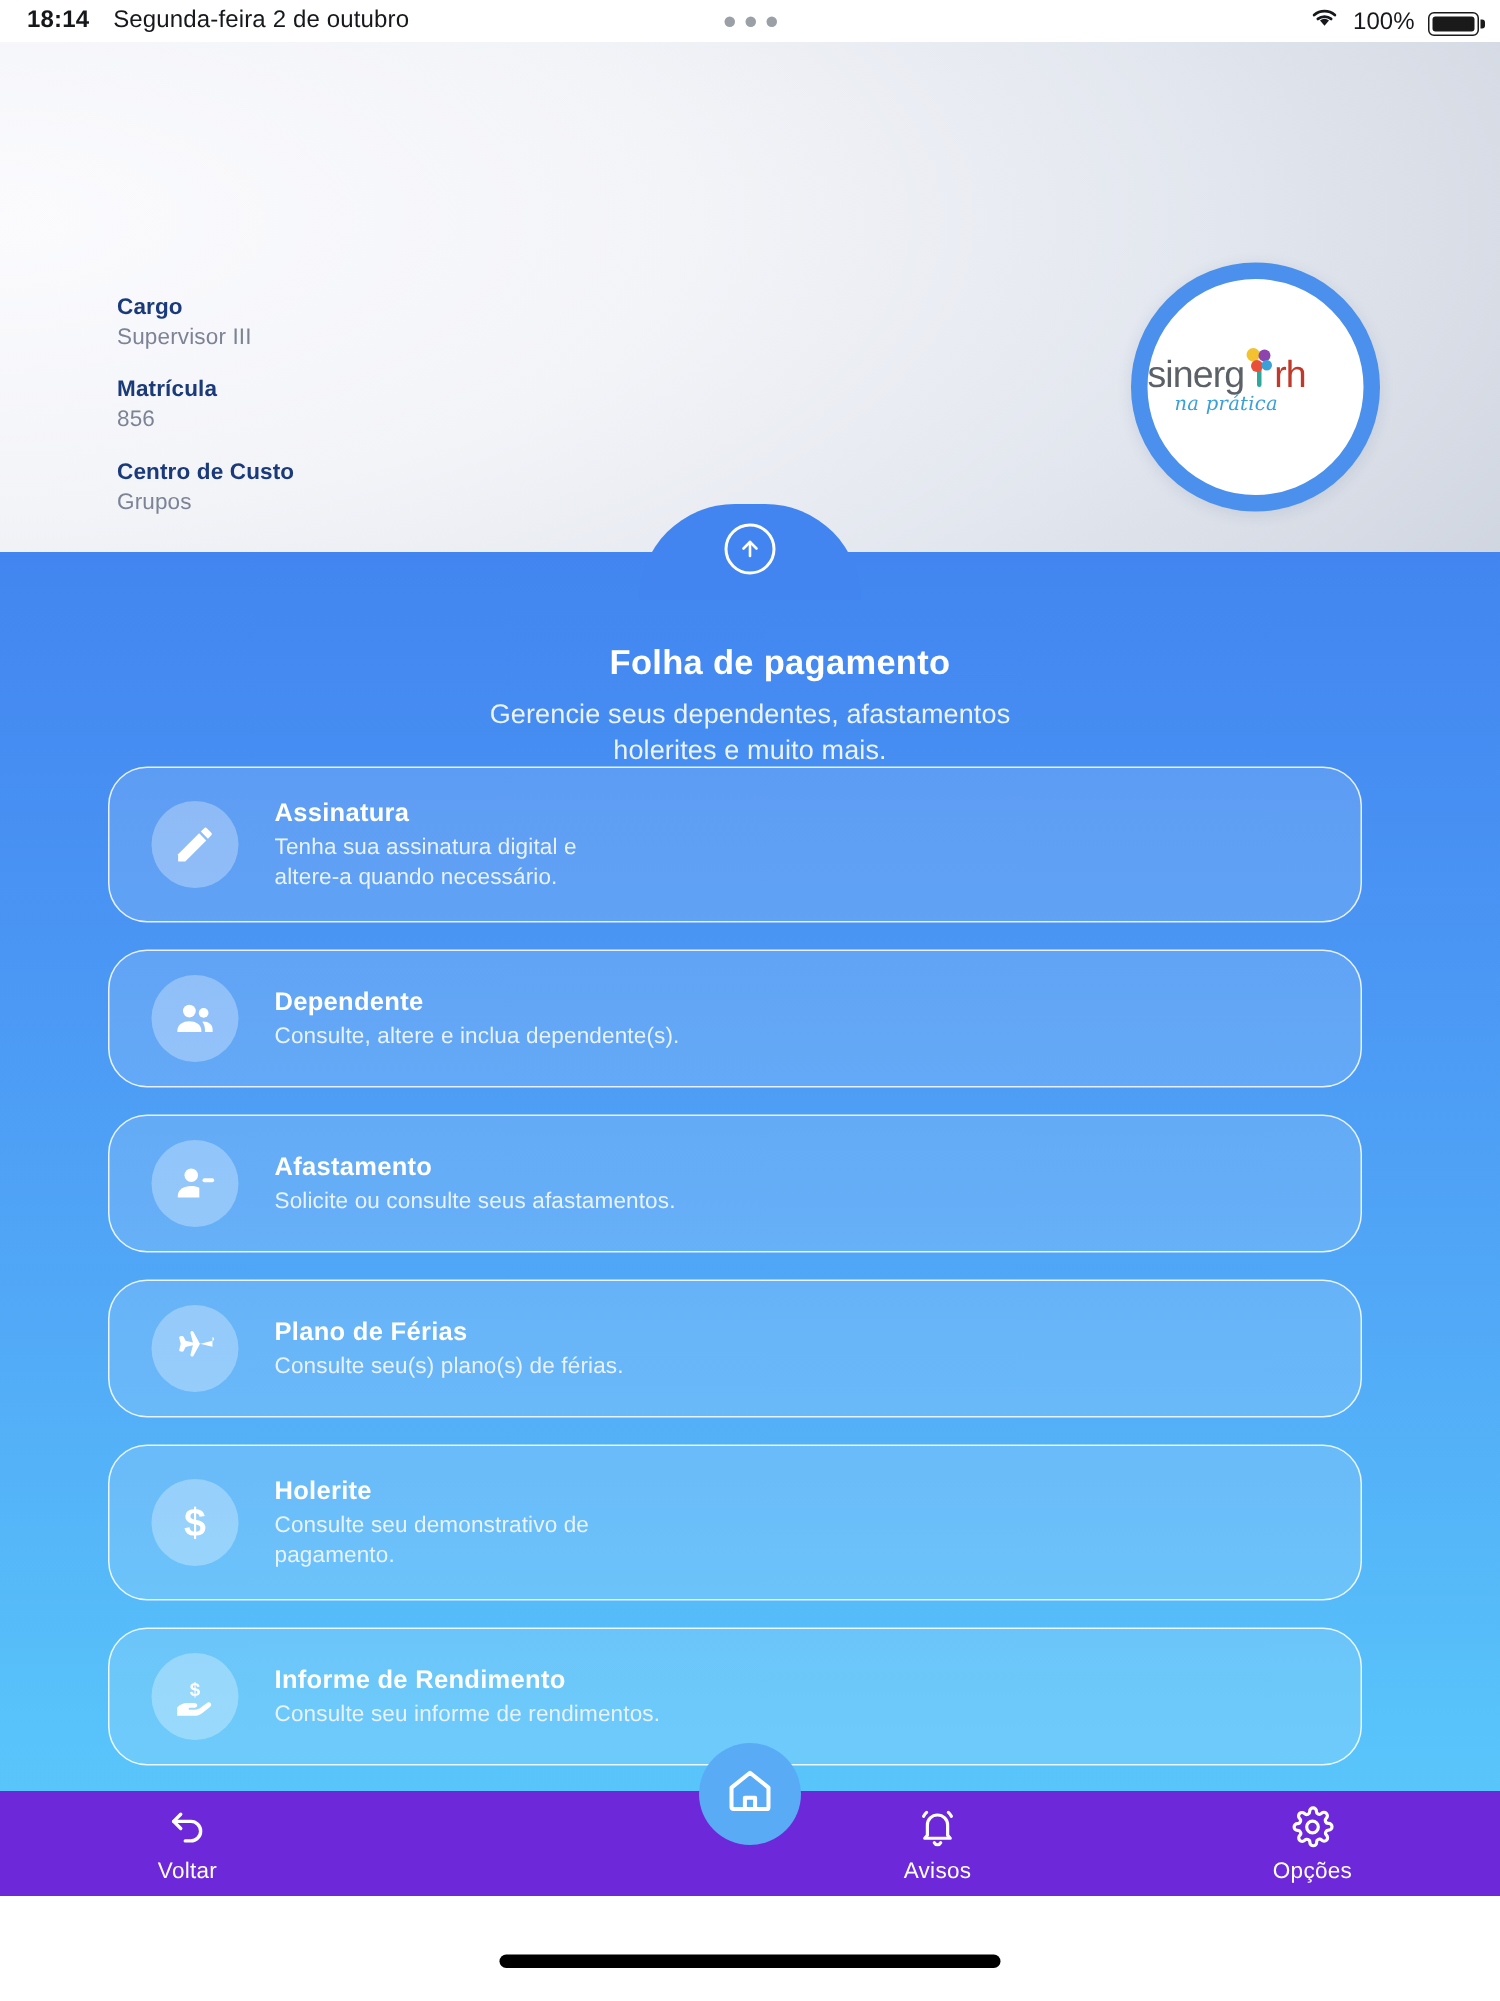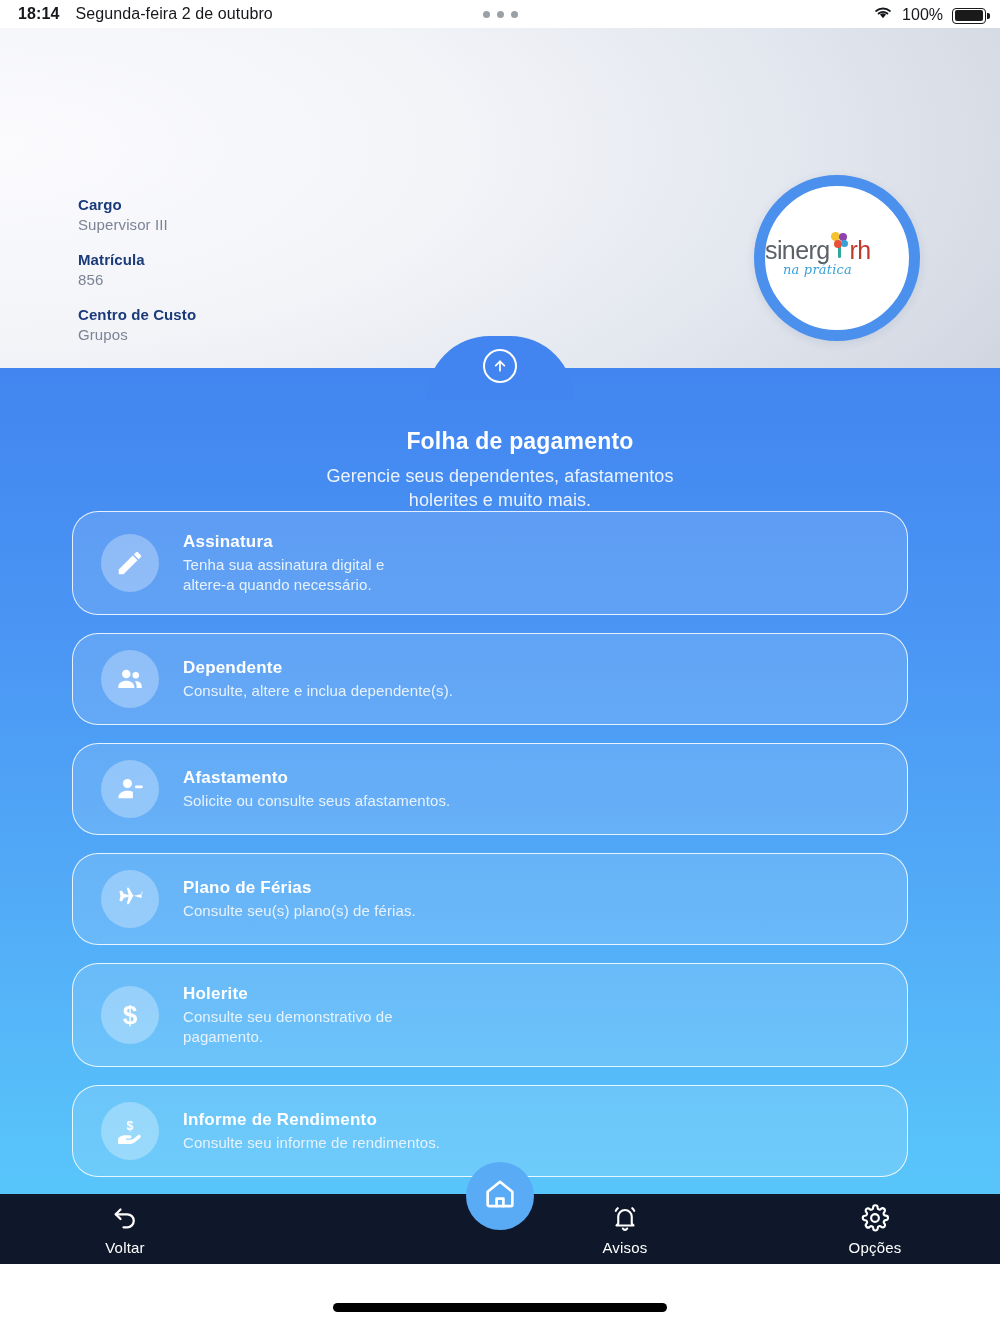--- a/index.html
+++ b/index.html
@@ -133,21 +133,21 @@
   .card-icon svg{display:block;}
   .card-text{display:flex;flex-direction:column;gap:3px;}
   .card-title{font-size:17px;font-weight:700;color:#ffffff;letter-spacing:.2px;}
   .card-desc{font-size:15px;font-weight:400;color:#e8f2fd;line-height:1.33;letter-spacing:.1px;max-width:430px;}
   .card.h1{min-height:90px;}
   .card.h2{min-height:104px;}
 
   
   .navbar{
     position:absolute;left:0;bottom:70px;width:1000px;height:70px;
-    background:#0f172a;
+    background:#6d28d9;
     display:flex;align-items:flex-start;
     z-index:40;
   }
   .nav-item{
     flex:1;display:flex;flex-direction:column;align-items:center;gap:6px;padding-top:9px;
   }
   .nav-label{font-size:15px;color:#ffffff;font-weight:400;letter-spacing:.2px;}
   .nav-icon{height:30px;display:flex;align-items:center;justify-content:center;}
   .nav-home-wrap{
     position:absolute;left:466px;bottom:104px;width:68px;height:68px;

